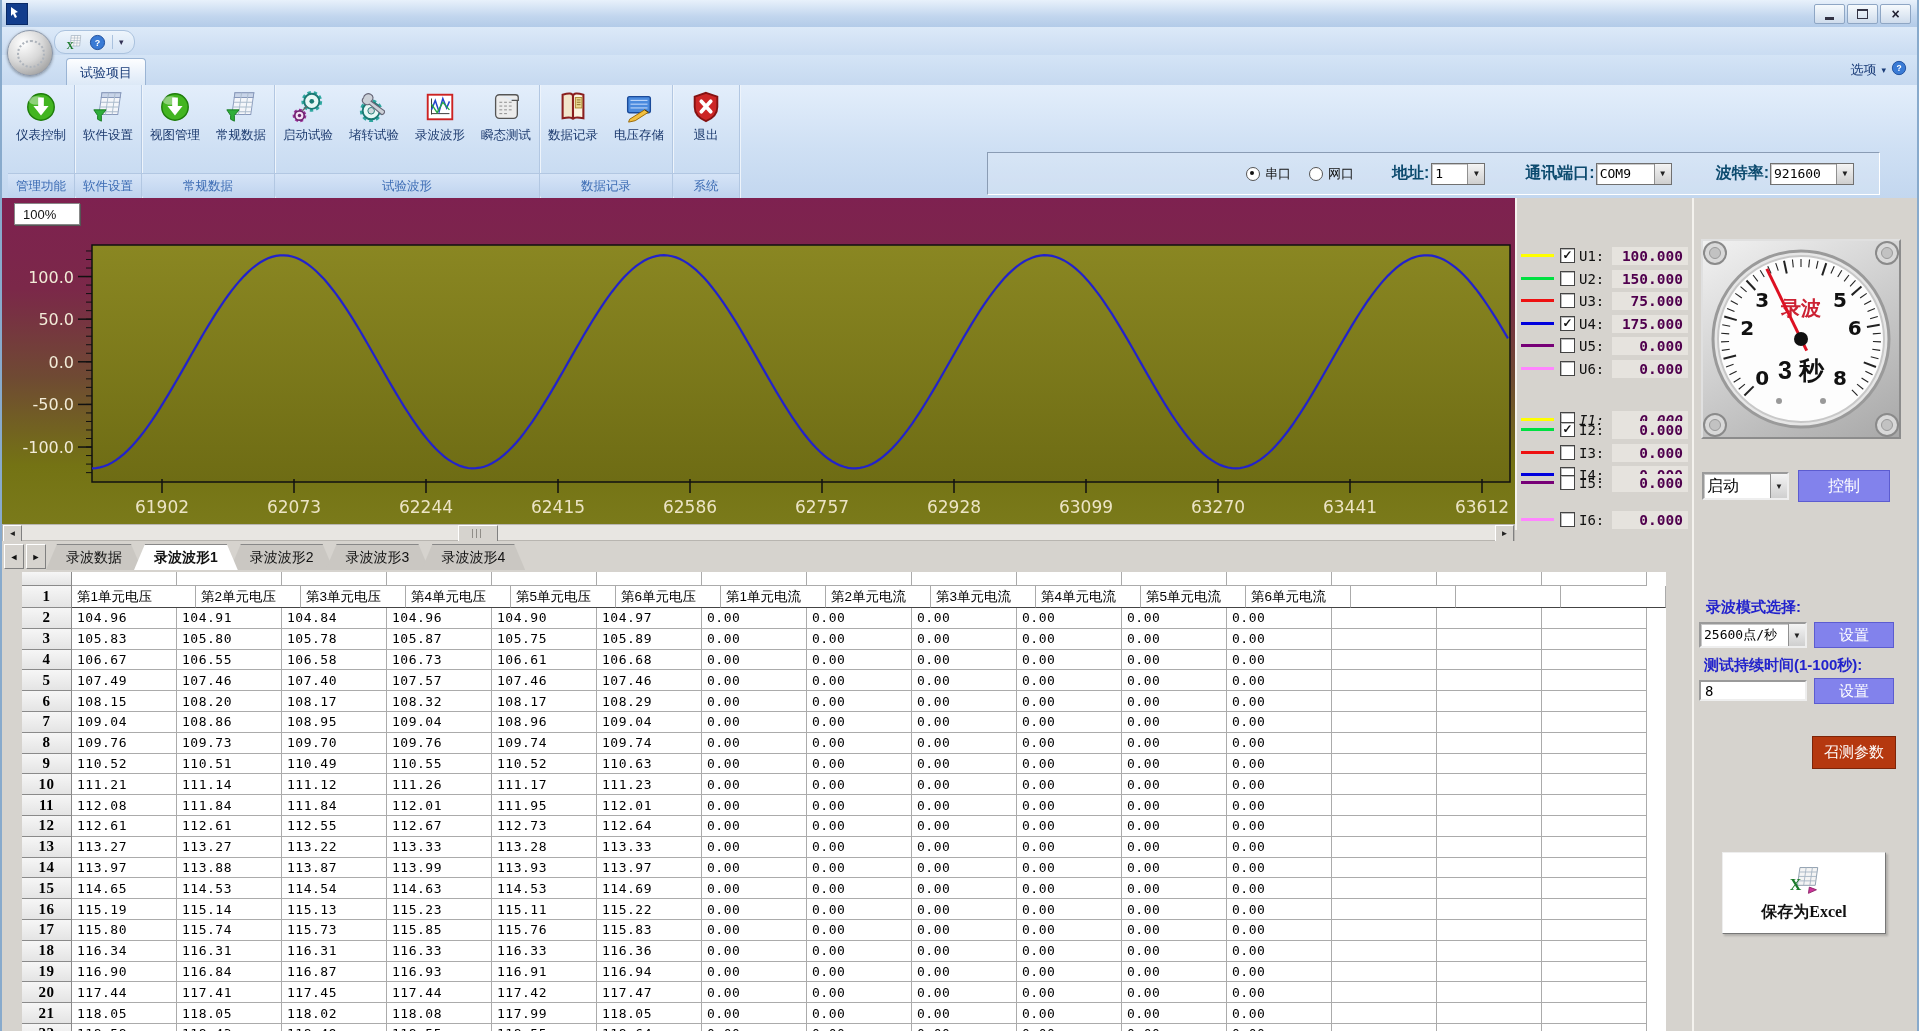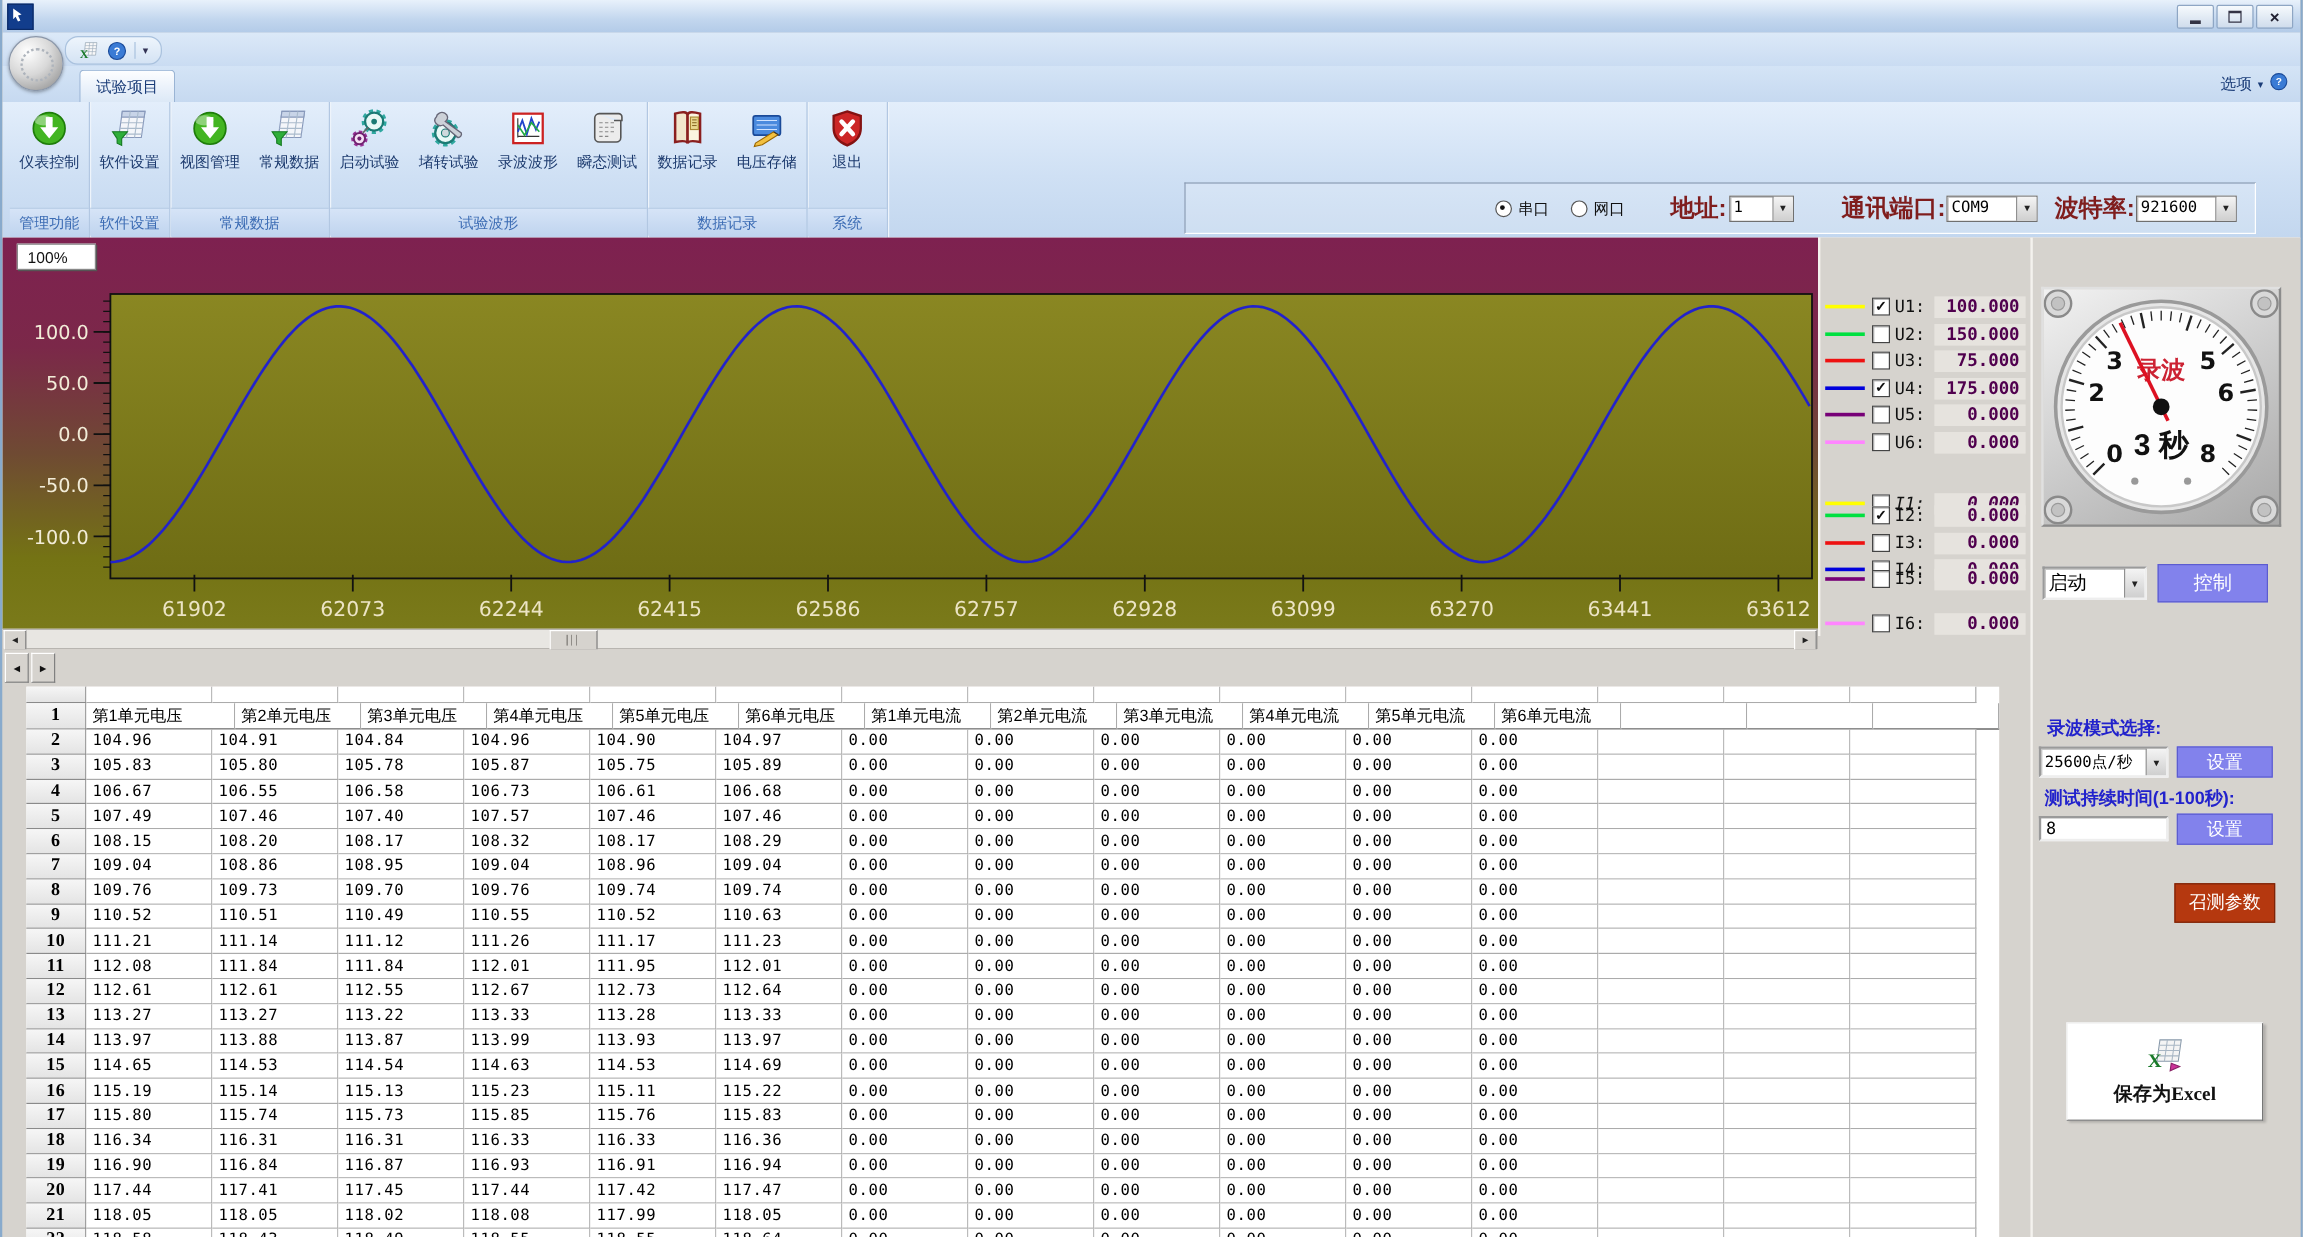--- a/index.html
+++ b/index.html
@@ -46,21 +46,21 @@
   .rbtn .rlabel{font-size:12.5px;color:#1c3a6e;white-space:nowrap;}
   .rcaption{height:24px;line-height:24px;text-align:center;font-size:12.5px;color:#3c6cb4;
     background:linear-gradient(#d6e4f7,#bed3ee);border-top:1px solid #b2c7e2;border-radius:0 0 3px 3px;}
   
   #commbox{position:absolute;left:985px;top:152px;width:893px;height:43px;box-sizing:border-box;
     border:1px solid #8a9cb4;border-right-color:#fff;border-bottom-color:#fff;
     background:rgba(255,255,255,.18);display:flex;align-items:center;padding-left:258px;gap:0;}
   .radio{display:flex;align-items:center;gap:5px;font-size:13px;color:#111;}
   .rdot{width:12px;height:12px;border-radius:50%;background:#fff;border:1px solid #555;position:relative;}
   .rdot.on:after{content:"";position:absolute;left:3px;top:3px;width:4px;height:4px;border-radius:50%;background:#111;}
-  .commlbl{font-weight:bold;font-size:20px;color:#7f1d1d;white-space:nowrap;}
+  .commlbl{font-weight:bold;font-size:16px;color:#0c4a6e;white-space:nowrap;}
   .combo{height:20px;background:#fff;border:1px solid #707070;box-shadow:inset 1px 1px 0 #c8c8c8;
     display:flex;align-items:center;font-size:13px;font-family:"DejaVu Sans Mono",monospace;}
   .combo .cval{flex:1;padding:0 3px;white-space:nowrap;overflow:hidden;}
   .combo .carr{width:16px;height:100%;background:linear-gradient(#f4f4f4,#cfcfcf);border-left:1px solid #909090;
     display:flex;align-items:center;justify-content:center;font-size:8px;color:#222;}
   
   #chart{position:absolute;left:0;top:198px;width:1513px;height:326px;
     background:linear-gradient(180deg,#7e2150 0%,#7b2849 28%,#6f4a33 55%,#747314 82%,#7a7a1a 100%);}
   #zoombadge{position:absolute;left:12px;top:5px;width:56px;height:20px;background:#fff;
     border:1px solid #888;box-shadow:1px 1px 0 #555;font-size:13px;color:#111;
@@ -344,21 +344,21 @@
     <span class="commlbl">地址:</span>
     <div class="combo" style="width:52px;margin-left:2px;">
       <span class="cval">1</span>
         <span class="carr">▼</span>
     </div>
     <span class="commlbl" style="margin-left:40px;">通讯端口:</span>
     <div class="combo" style="width:74px;margin-left:1px;">
       <span class="cval">COM9</span>
         <span class="carr">▼</span>
     </div>
-    <span class="commlbl" style="margin-left:14px;">波特率:</span>
+    <span class="commlbl" style="margin-left:44px;">波特率:</span>
     <div class="combo" style="width:82px;margin-left:1px;">
       <span class="cval">921600</span>
         <span class="carr">▼</span>
     </div>
   </div>
 
   <div id="chart">
     <div id="zoombadge">100%</div>
     <div id="chart-svg-holder">
         <svg width="1513" height="326">
@@ -435,20 +435,27 @@
 
   <div id="hscroll">
     <div class="sbtn" style="left:0;">◄</div>
     <div id="hthumb"></div>
     <div class="sbtn" style="right:0;">►</div>
   </div>
 
   <div id="tabstrip">
     <div class="navbtn">◄</div>
     <div class="navbtn">►</div>
+    <div id="sheet-tabs">
+        <div class="stab">录波数据</div>
+        <div class="stab active">录波波形1</div>
+        <div class="stab">录波波形2</div>
+        <div class="stab">录波波形3</div>
+        <div class="stab">录波波形4</div>
+      </div>
   </div>
 
   <div id="gridwrap">
     <div id="grid-table">
         <div class="grow" style="height:14px">
           <div class="gcell gnum" style="height:14px"></div>
           <div class="gcell" style="width:105px;height:14px"></div>
           <div class="gcell" style="width:105px;height:14px"></div>
           <div class="gcell" style="width:105px;height:14px"></div>
           <div class="gcell" style="width:105px;height:14px"></div>

